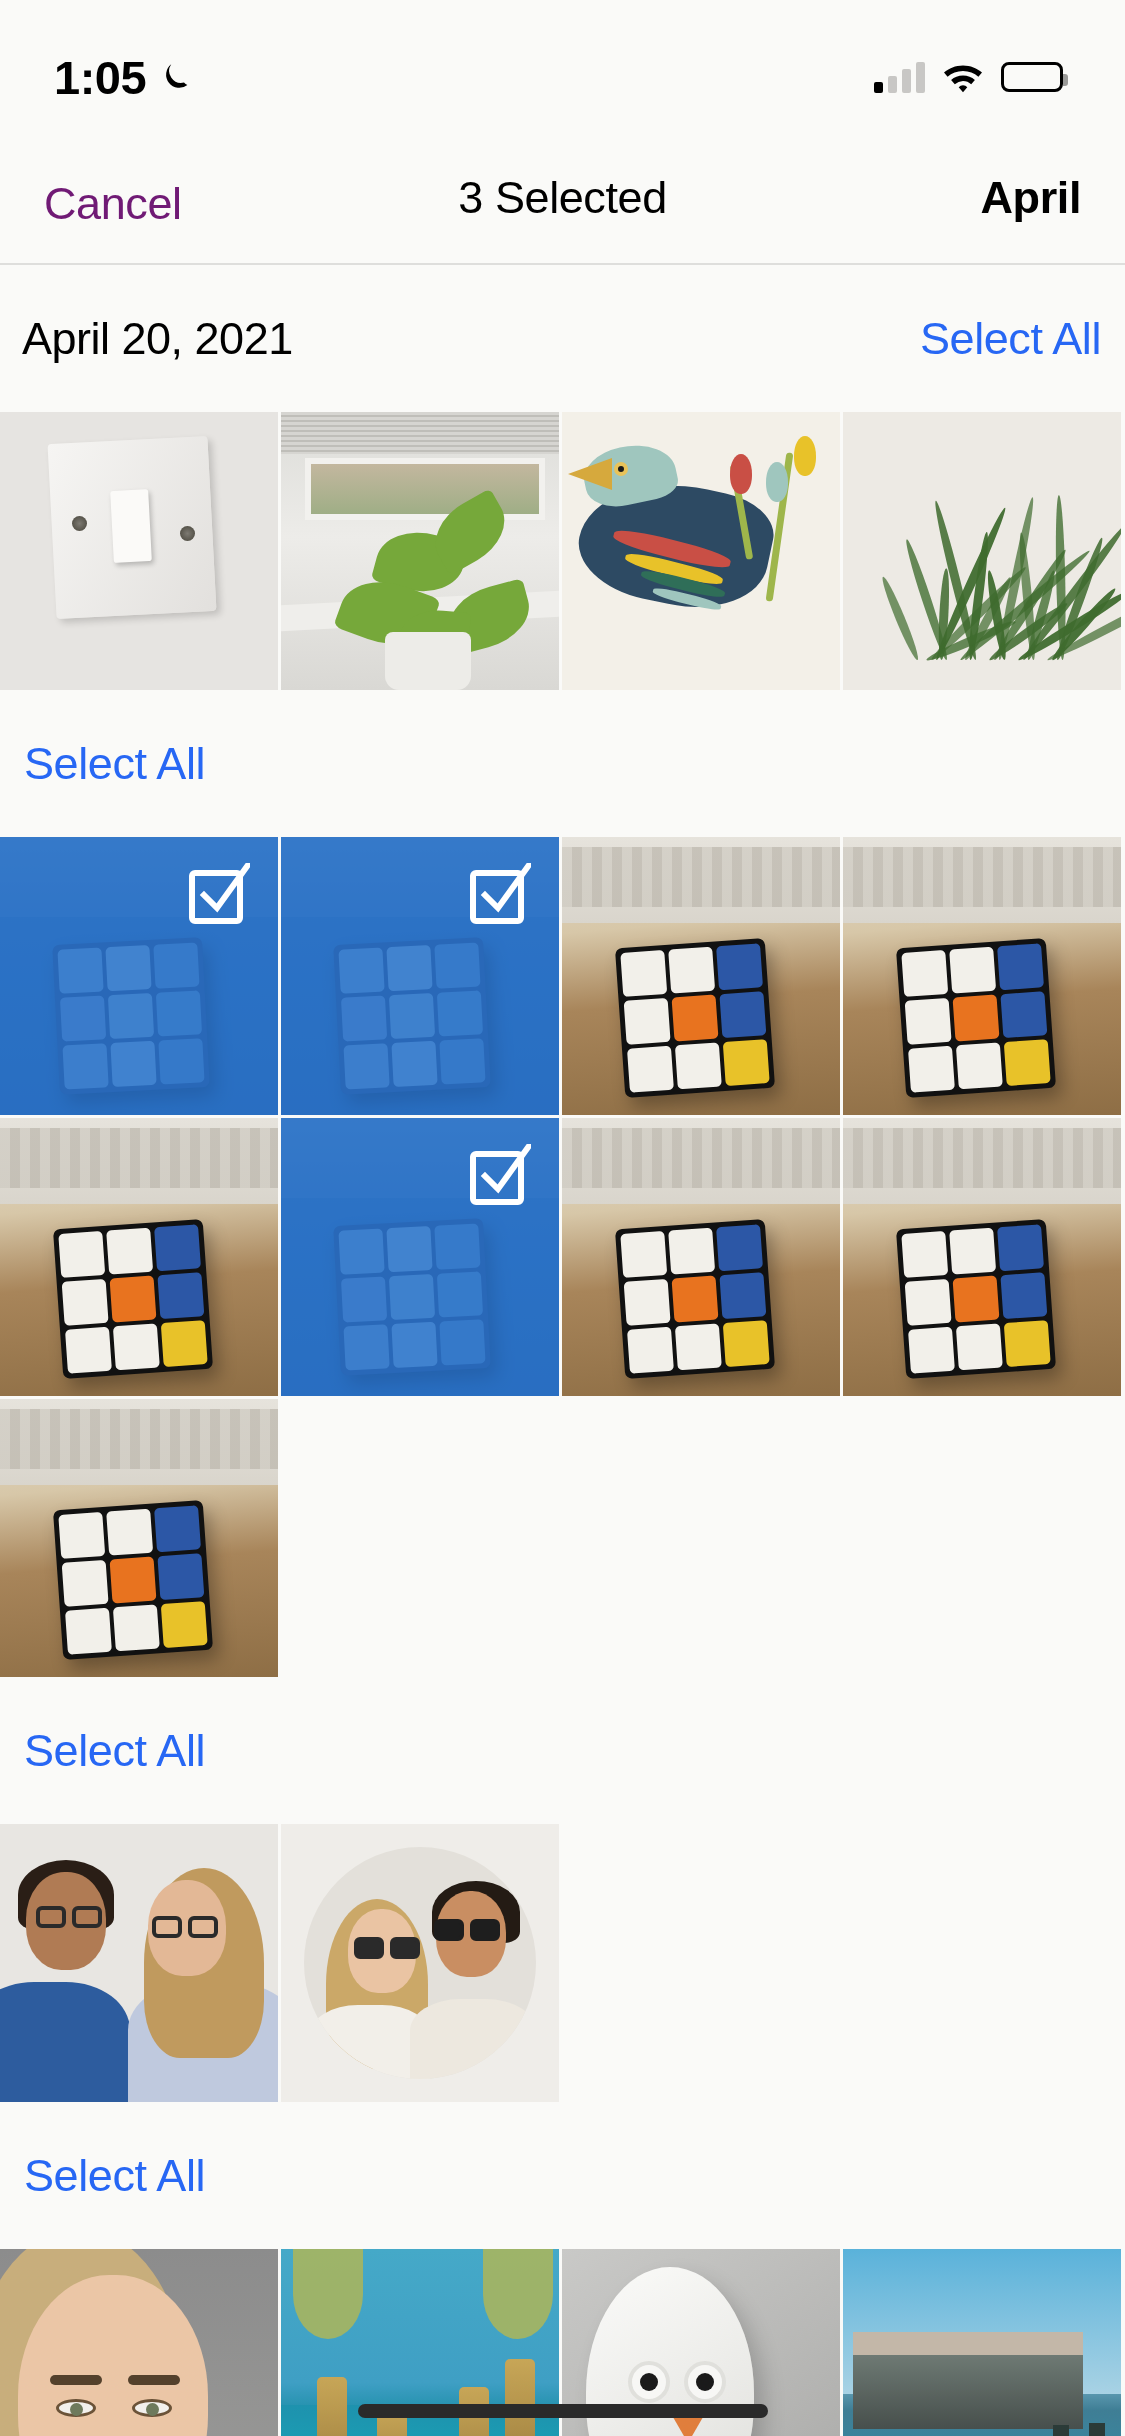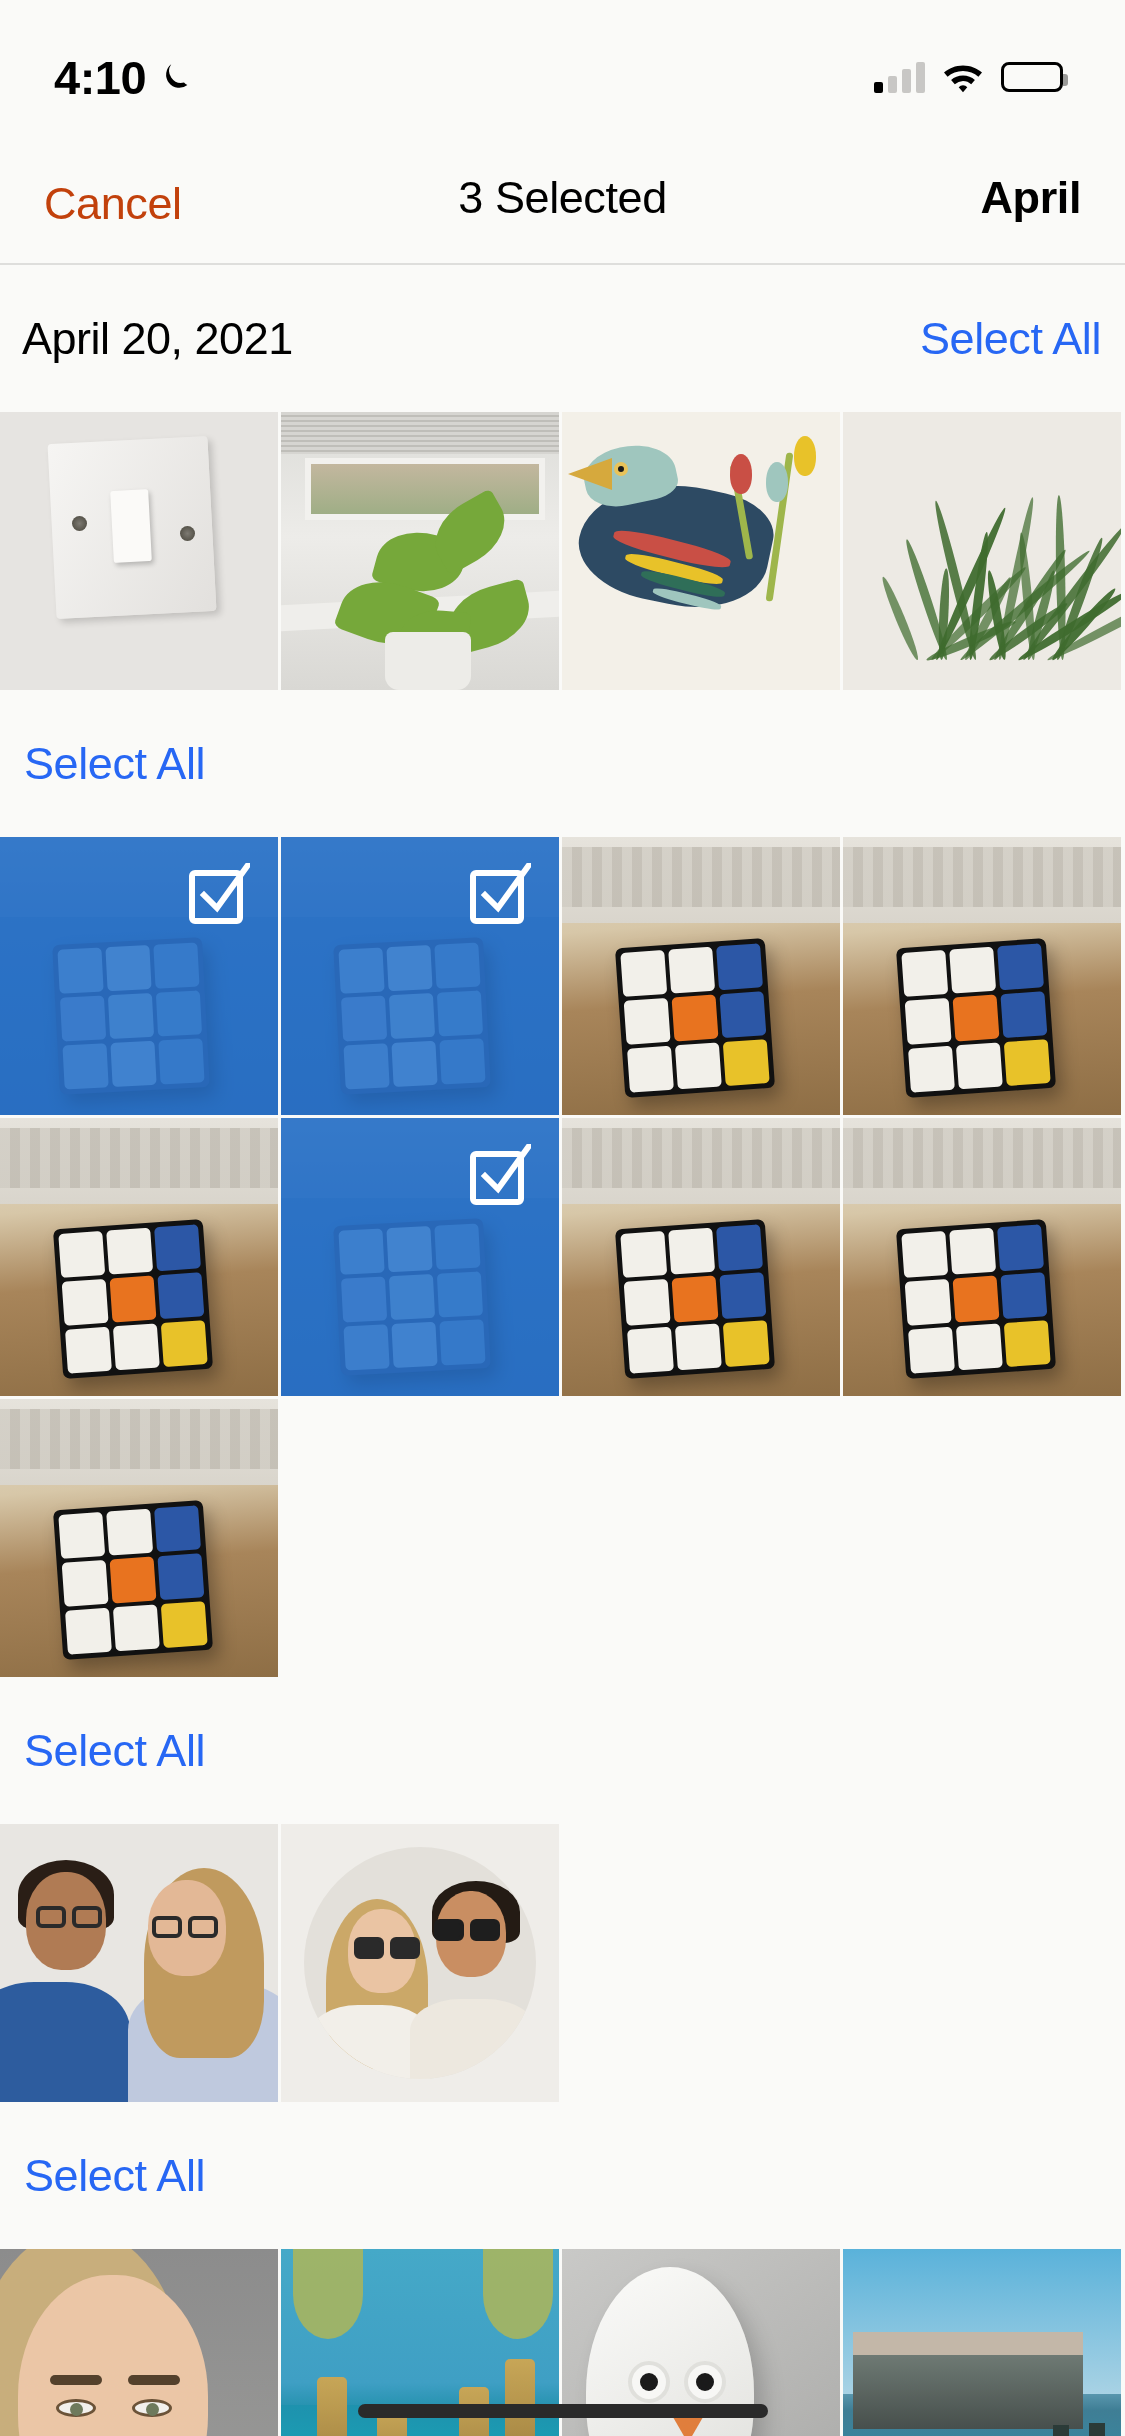--- a/index.html
+++ b/index.html
@@ -58,21 +58,21 @@
     height:133px;
     display:flex;
     align-items:center;
     padding:0 40px;
     background:#FAFAF8;
     border-bottom:2px solid #DEDEDC;
     position:relative;
   }
   .nav-cancel {
     font-size:45px;
-    color:#c2410c;
+    color:#701a75;
     font-weight:400;
     letter-spacing:-0.4px;
     background:none; border:none;
     font-family:inherit;
     cursor:pointer;
     padding:8px 4px;
     margin-top:12px;
   }
   .nav-title {
     position:absolute;
@@ -318,21 +318,21 @@
     position:absolute; bottom:18px; left:50%; transform:translateX(-50%);
     width:410px; height:14px; border-radius:8px;
     background:#2A2A2A;
   }
 </style>
 </head>
 <body>
 
 <div class="statusbar">
   <div class="sb-left">
-    <span class="sb-time">4:10</span>
+    <span class="sb-time">1:05</span>
     <span class="sb-moon">
       <svg width="36" height="36" viewBox="0 0 36 36" aria-hidden="true">
         <path d="M26 23.5A12 12 0 0 1 13.2 5.2 13 13 0 1 0 29.4 26a12 12 0 0 1-3.4-2.5z" fill="#000"></path>
       </svg>
     </span>
   </div>
   <div class="sb-right">
     <span class="cellular">
       <i></i>
         <i></i>

